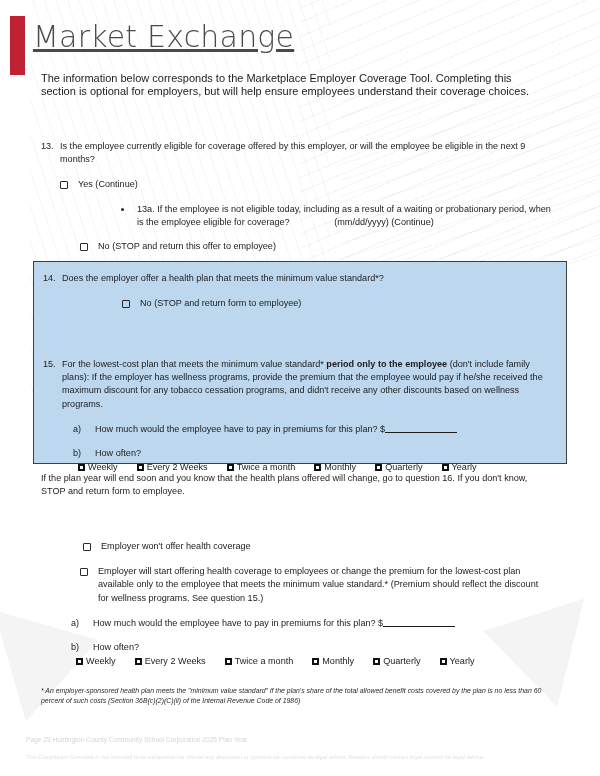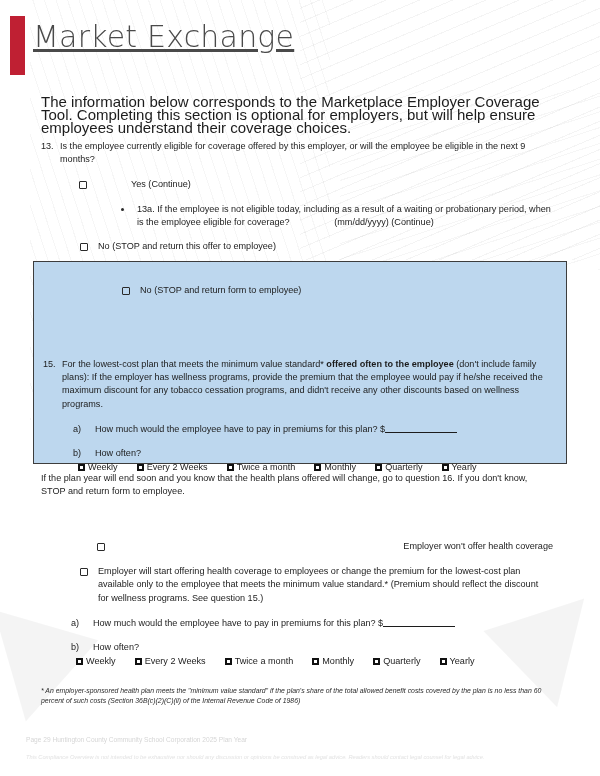--- a/index.html
+++ b/index.html
@@ -113,23 +113,23 @@
     font-weight: 300;
     letter-spacing: 0.2px;
     color: #4a4a4a;
     font-family: "DejaVu Sans", sans-serif;
     white-space: nowrap;
     text-decoration: underline;
   }
   .intro {
     position: absolute;
     left: 41px;
-    top: 95px;
+    top: 72px;
     width: 508px;
-    font-size: 15px;
+    font-size: 11px;
     line-height: 13.2px;
     color: #1c1c1c;
   }
 
   .q-block {
     position: absolute;
     font-size: 9.1px;
     line-height: 13.2px;
     color: #1c1c1c;
   }
@@ -261,21 +261,21 @@
 </div>
 
 <div class="intro">The information below corresponds to the Marketplace Employer Coverage Tool. Completing this section is optional for employers, but will help ensure employees understand their coverage choices.</div>
 
 <div class="q-block" style="left:41px; top:140px; width:512px;">
   <div class="qrow">
     <div class="qnum">13.</div>
     <div class="qtext">Is the employee currently eligible for coverage offered by this employer, or will the employee be eligible in the next 9 months?</div>
   </div>
 
-  <div class="opt" style="margin-left:38px; margin-top:12px;gap:34px;">
+  <div class="opt" style="margin-left:19px; margin-top:12px;">
     <span class="cb"></span>
     <span>Yes (Continue)</span>
   </div>
 
   <div class="opt" style="margin-left:80px; margin-top:11px; width:430px;">
     <span class="bullet-dot"></span>
     <span>
       <span>13a. If the employee is not eligible today, including as a result of a waiting or probationary period, when is the employee eligible for coverage?</span>
       <span style="display:inline-block; width:42px;"></span><span>(mm/dd/yyyy) (Continue)</span>
     </span>
@@ -283,33 +283,37 @@
 
   <div class="opt" style="margin-left:39px; margin-top:11px;">
     <span class="cb"></span>
     <span>No (STOP and return this offer to employee)</span>
   </div>
 </div>
 
 <div class="blue-box"></div>
 
 <div class="q-block" style="left:43px; top:272px; width:512px;">
+  <div class="qrow">
+    <div class="qnum">14.</div>
+    <div class="qtext">Does the employer offer a health plan that meets the minimum value standard*?</div>
+  </div>
 
 
   <div class="opt" style="margin-left:39px; margin-top:12px;padding-left:40px;">
     <span class="cb"></span>
     <span>No (STOP and return form to employee)</span>
   </div>
 </div>
 
 <div class="q-block" style="left:43px; top:358px; width:512px;">
   <div class="qrow">
     <div class="qnum">15.</div>
     <div class="qtext">
-      <span>For the lowest-cost plan that meets the minimum value standard* </span><b>offered often to the employee</b><span> (don't include family plans): If the employer has wellness programs, provide the premium that the employee would pay if he/she received the maximum discount for any tobacco cessation programs, and didn't receive any other discounts based on wellness programs.</span>
+      <span>For the lowest-cost plan that meets the minimum value standard* </span><b>period only to the employee</b><span> (don't include family plans): If the employer has wellness programs, provide the premium that the employee would pay if he/she received the maximum discount for any tobacco cessation programs, and didn't receive any other discounts based on wellness programs.</span>
     </div>
   </div>
 
   <div class="qrow" style="margin-left:30px; margin-top:12px;">
     <div class="qnum" style="width:22px;">a)</div>
     <div class="qtext">
       <span>How much would the employee have to pay in premiums for this plan? $</span><span class="blank-line"></span>
     </div>
   </div>
 
@@ -343,21 +347,21 @@
         <span class="cb-solid"></span>
         <span>Yearly</span>
       </span>
   </div>
 </div>
 
 <div class="q-block" style="left:41px; top:472px; width:512px;">If the plan year will end soon and you know that the health plans offered will change, go to question 16. If you don't know, STOP and return form to employee.</div>
 
 <div class="q-block" style="left:41px; top:528px; width:512px;">
 
-  <div class="opt" style="margin-left:56px; margin-top:12px;justify-content:space-between;">
+  <div class="opt" style="margin-left:42px; margin-top:12px;">
     <span class="cb"></span>
     <span>Employer won't offer health coverage</span>
   </div>
 
   <div class="opt" style="margin-left:39px; margin-top:12px; width:470px;">
     <span class="cb"></span>
     <span>Employer will start offering health coverage to employees or change the premium for the lowest-cost plan available only to the employee that meets the minimum value standard.* (Premium should reflect the discount for wellness programs. See question 15.)</span>
   </div>
 
   <div class="qrow" style="margin-left:30px; margin-top:12px;">

